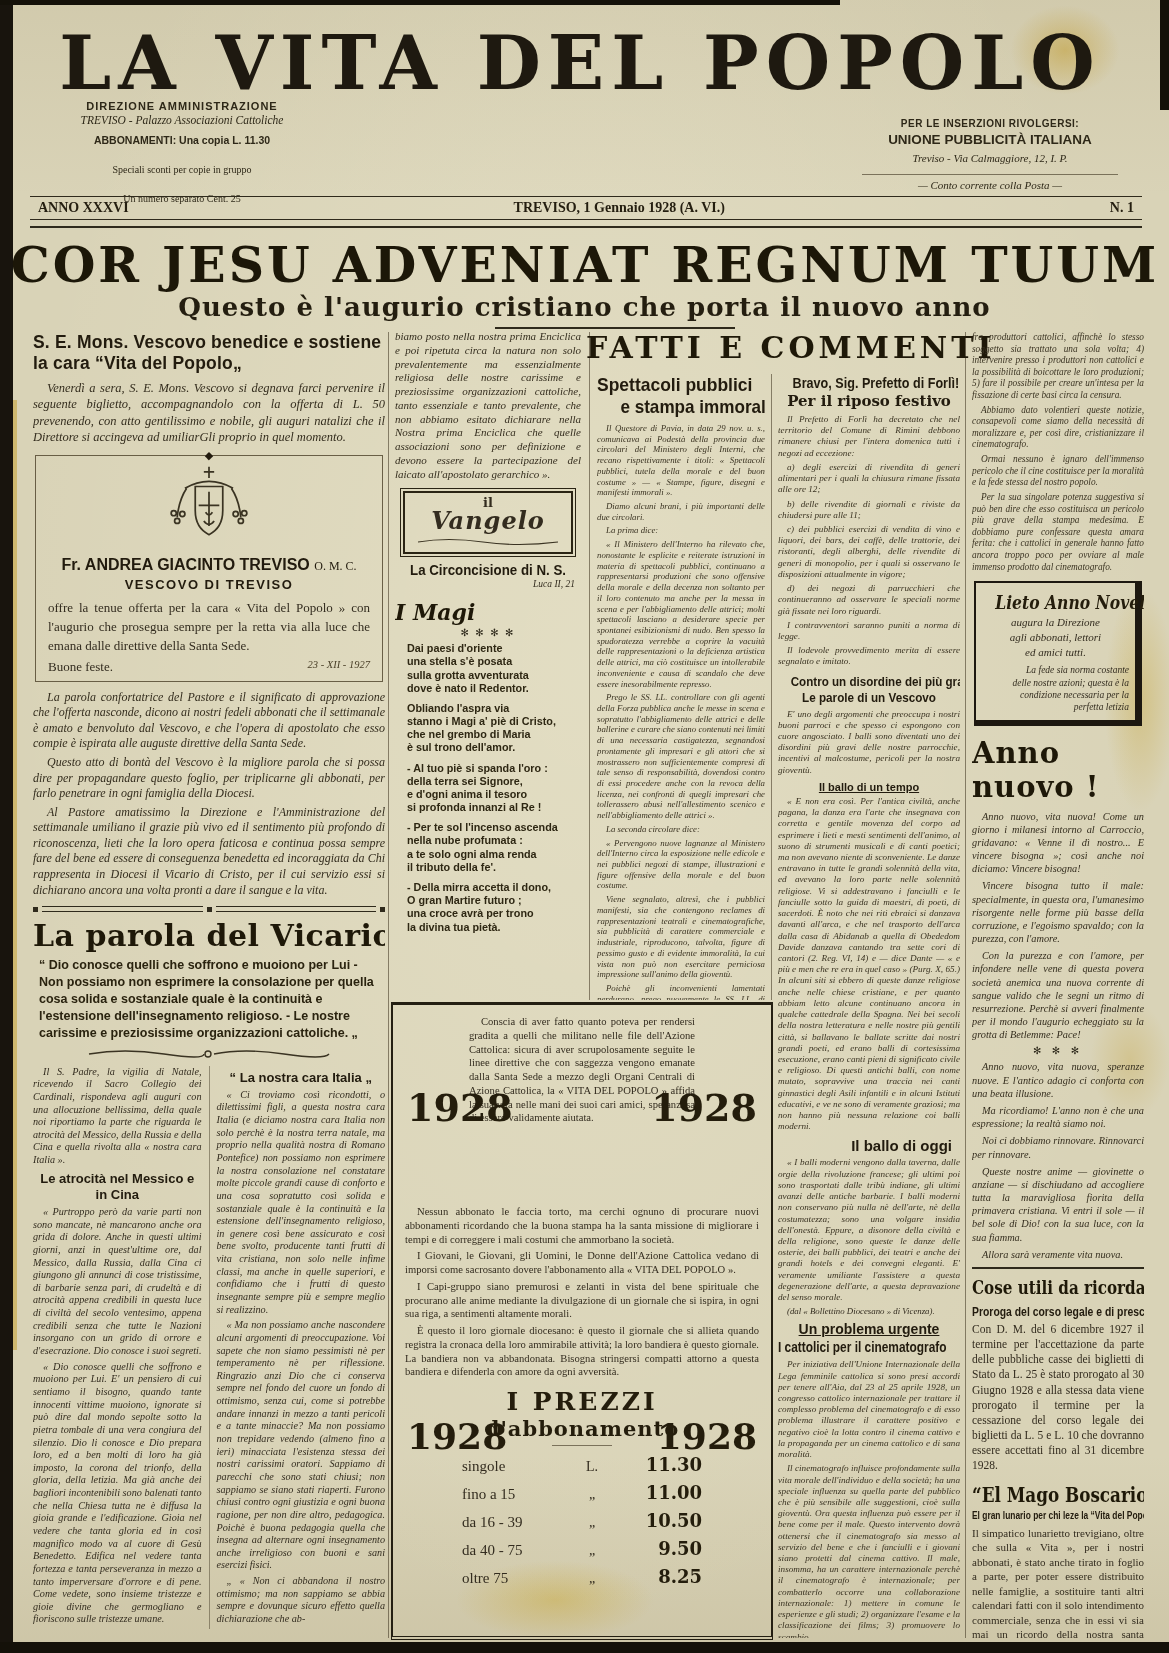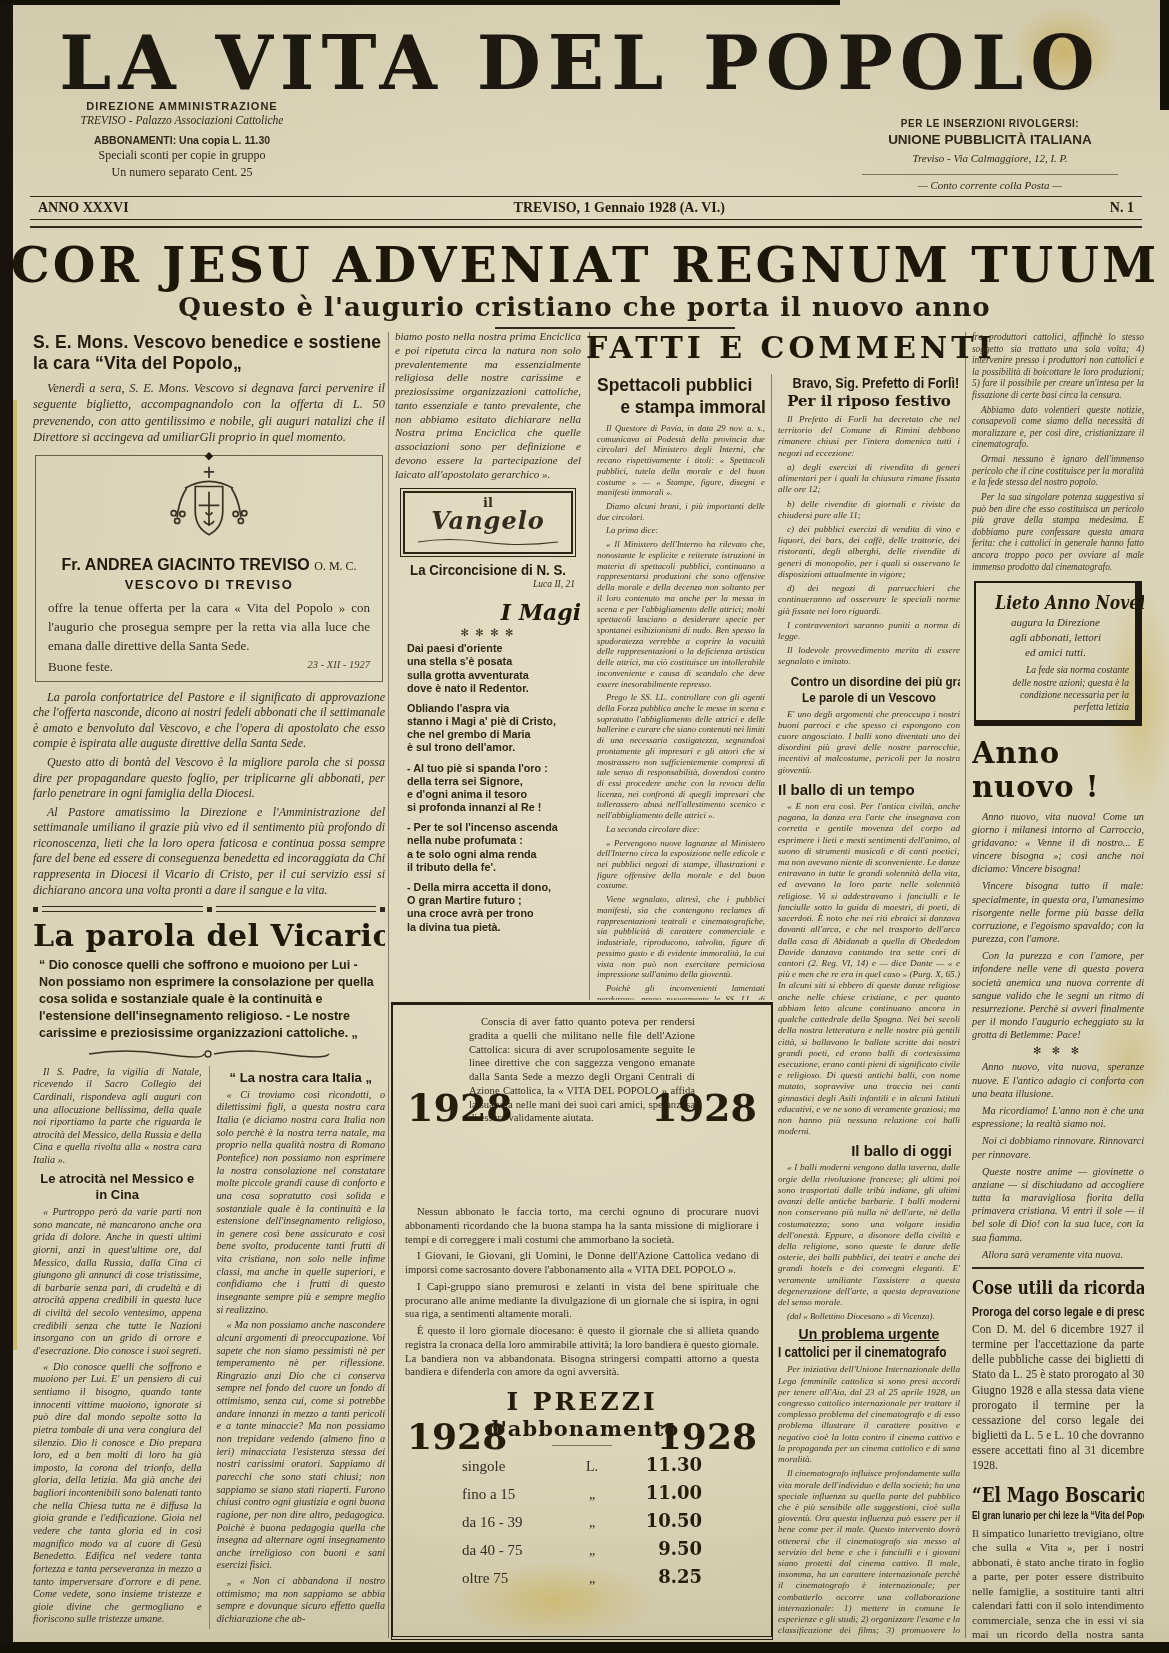--- a/index.html
+++ b/index.html
@@ -23,21 +23,21 @@
   .stain-d{left:1090px;top:1000px;width:80px;height:120px;background:radial-gradient(ellipse at center, rgba(190,150,30,.25), rgba(190,150,30,0) 70%);}
   
   .vrule{position:absolute;width:1px;background:rgba(58,48,28,.55);}
   
   .m-title{left:0;width:1161px;top:20px;text-align:center;font-family:"DejaVu Serif",serif;
            font-weight:bold;font-size:74px;letter-spacing:7px;color:#1e1910;white-space:nowrap;}
   .m-left{left:36px;top:100px;width:292px;text-align:center;color:#2e2818;}
   .m-left .l0{font-family:"Liberation Sans",sans-serif;font-weight:bold;font-size:11px;letter-spacing:1px;}
   .m-left .l1{font-size:11.5px;font-style:italic;margin-top:2px;}
   .m-left .l2{font-family:"Liberation Sans",sans-serif;font-weight:bold;font-size:10.5px;margin-top:8px;}
-  .m-left .l3,.m-left .l4{font-size:12px;margin-top:2px;}
+  .m-left .l3,.m-left .l4{font-size:10px;margin-top:18px;}
   .m-center{left:330px;top:140px;width:510px;text-align:center;color:#241e10;}
   .m-center .s1{font-family:"Liberation Sans",sans-serif;font-weight:bold;font-size:18px;letter-spacing:2px;}
   .m-center .s2{font-family:"Liberation Sans",sans-serif;font-weight:bold;font-size:13.5px;letter-spacing:.5px;margin-top:16px;}
   .m-right{left:862px;top:118px;width:256px;text-align:center;color:#2e2818;}
   .m-right .r0{font-family:"Liberation Sans",sans-serif;font-weight:bold;font-size:10px;letter-spacing:.5px;}
   .m-right .r1{font-family:"Liberation Sans",sans-serif;font-weight:bold;font-size:13.5px;margin-top:3px;}
   .m-right .r2{font-size:11px;font-style:italic;margin-top:5px;}
   .m-right .r3{font-size:11px;font-style:italic;margin-top:10px;border-top:1px solid rgba(58,48,28,.6);padding-top:4px;}
   .dateline{left:30px;top:196px;width:1112px;border-top:1.5px solid #2f2a1c;border-bottom:1.5px solid #2f2a1c;
             display:flex;justify-content:space-between;align-items:center;padding:3px 8px;box-sizing:border-box;
@@ -78,38 +78,38 @@
   .vic-col p{margin:0 0 3px;text-indent:10px;}
   .vic-sub{font-family:"Liberation Sans",sans-serif;font-weight:bold;font-style:normal;font-size:13px;text-align:center;margin:4px 0 3px;color:#221b0e;}
   
   .colB .cont{font-size:11px;line-height:1.25;}
   .vangelo{border:2px solid #2a2414;outline:1px solid #2a2414;outline-offset:2px;margin:10px 8px 8px;padding:2px 6px 5px;text-align:center;position:relative;}
   .vangelo .vsmall{font-family:"DejaVu Serif",serif;font-weight:bold;font-size:13px;}
   .vangelo .vbig{font-family:"DejaVu Serif",serif;font-weight:bold;font-style:italic;font-size:24px;letter-spacing:1px;margin-top:-4px;}
   .circ-h{font-size:14px;text-align:center;margin-top:8px;transform:scaleX(.95);}
   .circ-ref{text-align:right;font-size:9.5px;font-style:italic;margin:1px 6px 4px 0;}
   .circ-b{font-family:"Liberation Sans",sans-serif;font-weight:bold;font-size:11px;line-height:1.35;text-align:justify;color:#2a230f;}
-  .magi-h{text-align:right;font-family:"DejaVu Serif",serif;font-weight:bold;font-style:italic;font-size:22px;margin:10px 0 2px;color:#1e1808;}
+  .magi-h{text-align:left;font-family:"DejaVu Serif",serif;font-weight:bold;font-style:italic;font-size:22px;margin:10px 0 2px;color:#1e1808;}
   .magi-sep{text-align:center;font-size:10px;letter-spacing:2px;margin-bottom:4px;color:#2f2a1c;}
   .stanza{white-space:pre-line;font-size:10.8px;line-height:1.22;font-style:normal;font-family:"Liberation Sans",sans-serif;
           font-weight:bold;color:#2e2713;margin:0 0 7px 12px;text-align:left;}
   
   .fatti-head{left:586px;top:330px;width:380px;text-align:center;font-family:"DejaVu Serif",serif;font-weight:bold;
               font-size:30px;letter-spacing:4px;color:#1e1808;white-space:nowrap;}
   .colC .sp1{font-size:19px;transform:scaleX(.92);transform-origin:left;white-space:nowrap;}
   .colC .sp2{font-size:19px;transform:scaleX(.9);transform-origin:left;white-space:nowrap;padding-left:26px;margin-bottom:5px;}
   .small-t{font-size:8.8px;line-height:1.22;text-align:justify;font-style:italic;color:#3a3322;}
   .small-t p{margin:0 0 3px;text-indent:9px;}
   .colD-t{font-size:9.2px;line-height:1.22;text-align:justify;font-style:italic;color:#3a3322;}
   .colD-t p{margin:0 0 3px;text-indent:9px;}
   .forli-h{font-size:15px;text-align:center;transform:scaleX(.84);white-space:nowrap;}
   .forli-s{text-align:center;font-family:"DejaVu Serif",serif;font-weight:bold;font-size:15px;margin:1px 0 4px;color:#221b0e;}
   .ballo-k{font-size:13.5px;text-align:center;transform:scaleX(.86);white-space:nowrap;margin-top:6px;}
   .ballo-s{font-size:13px;text-align:center;transform:scaleX(.9);white-space:nowrap;margin:1px 0 4px;}
-  .tempo-h{font-size:15px;text-align:left;margin:5px 0 3px;}
+  .tempo-h{font-size:11px;text-align:center;margin:5px 0 3px;text-decoration:underline;}
   .oggi-h{font-size:15px;text-align:right;margin:5px 8px 3px 0;}
   .src{font-size:8.8px;font-style:italic;text-align:left;text-indent:9px;margin-bottom:5px;}
   .cine-k{font-size:14px;text-align:center;text-decoration:underline;margin-top:4px;}
   .cine-h{font-size:14.5px;transform:scaleX(.82);transform-origin:left;white-space:nowrap;margin:2px 0 4px;}
   
   .colE-t{font-size:9.3px;line-height:1.25;text-align:justify;font-style:italic;color:#3a3322;}
   .colE-t p{margin:0 0 3px;text-indent:9px;}
   .lieto{border:2px solid #1d1810;border-right:7px solid #1d1810;border-bottom:6px solid #1d1810;
          margin:8px 2px 10px;padding:8px 6px 6px;text-align:center;}
   .lieto .lt{font-family:"DejaVu Serif",serif;font-weight:bold;font-style:italic;font-size:19px;white-space:nowrap;transform:scaleX(.82);color:#241d0c;}

